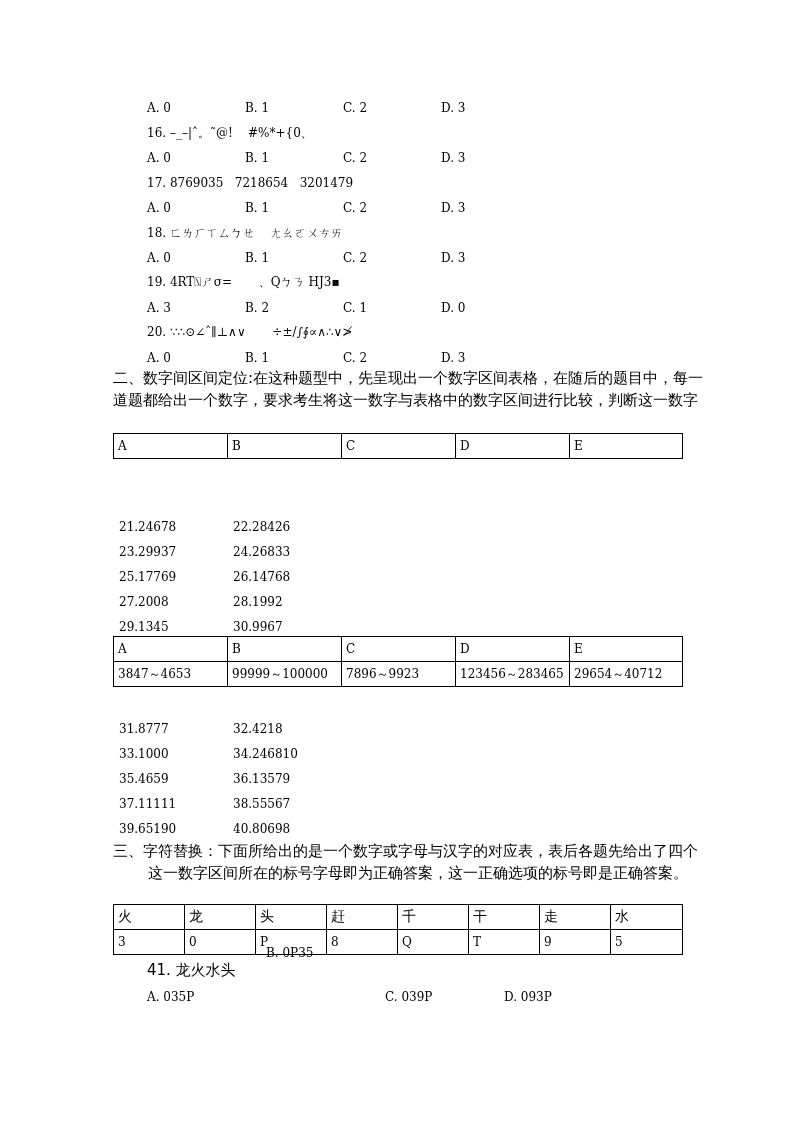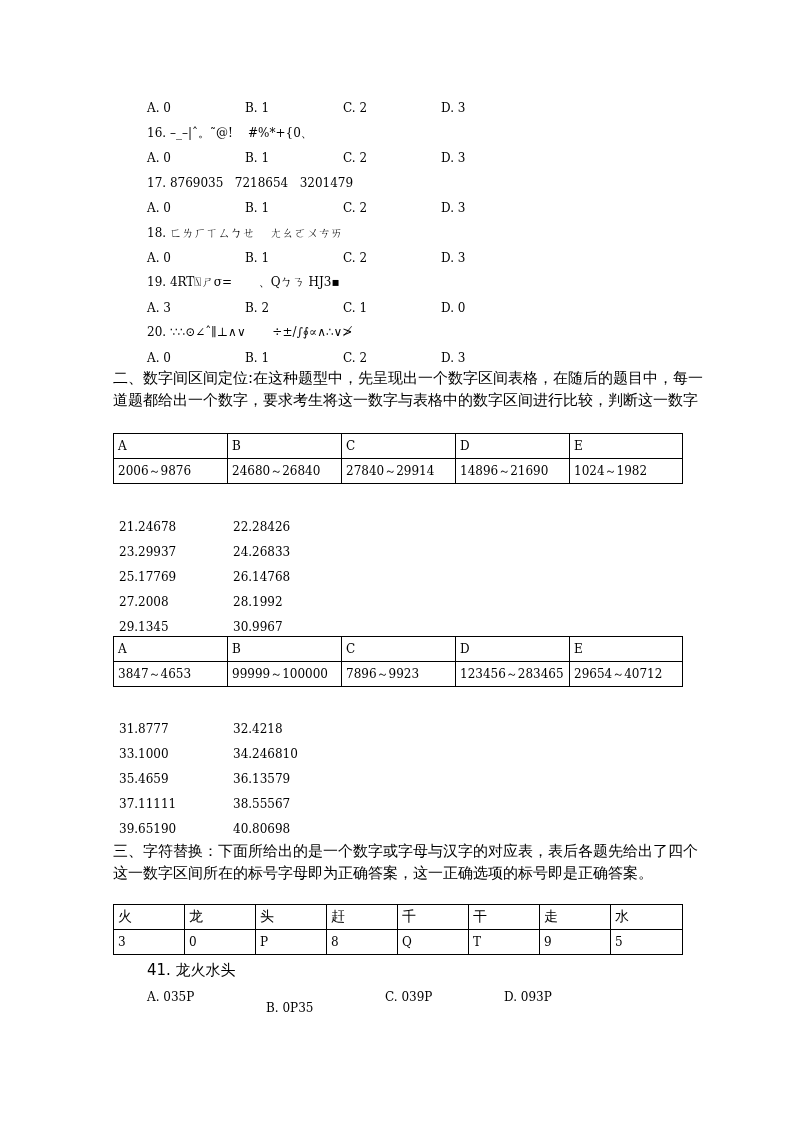--- a/index.html
+++ b/index.html
@@ -2,21 +2,21 @@
 <html><head>
 <meta charset="utf-8">
 <style>
   html, body { margin:0; padding:0; background:#ffffff; }
   body { width:794px; height:1123px; position:relative; overflow:hidden;
          font-family:"DejaVu Serif", "Liberation Serif", serif; color:#000; }
   .ln { position:absolute; font-size:12px; line-height:16px; white-space:pre; }
   .opt { position:absolute; font-size:12px; line-height:16px; white-space:pre; }
   .para { position:absolute; left:113px; width:575px; font-size:15px; line-height:22px;
           font-family:"DejaVu Sans", "Liberation Sans", sans-serif; }
-  .para div { white-space:nowrap; }
+  .para div { white-space:nowrap;text-align:right; }
   table.grid { position:absolute; border-collapse:collapse; table-layout:fixed; }
   table.grid td { border:1px solid #000; font-size:12px; padding:0 0 0 4px; height:24px;
                   vertical-align:middle; white-space:nowrap; overflow:hidden; }
   table.cmap td { font-size:14px; font-family:"DejaVu Sans", "Liberation Sans", sans-serif; }
   table.cmap tr.vals td { font-size:12px; font-family:"DejaVu Serif", "Liberation Serif", serif; }
 </style>
 </head>
 <body>
 
 <div>
@@ -74,27 +74,20 @@
       <col style="width:114px">
       <col style="width:113px">
     </colgroup>
   <tbody>
       <tr>
     <td>A</td>
     <td>B</td>
     <td>C</td>
     <td>D</td>
     <td>E</td>
-  </tr>
-  <tr>
-    <td>2006～9876</td>
-    <td>24680～26840</td>
-    <td>27840～29914</td>
-    <td>14896～21690</td>
-    <td>1024～1982</td>
   </tr>
 </tbody>
   </table>
 
 <div>
   <span class="ln" style="left:119px;top:519px">21.24678</span>
   <span class="ln" style="left:233px;top:519px">22.28426</span>
   <span class="ln" style="left:119px;top:544px">23.29937</span>
   <span class="ln" style="left:233px;top:544px">24.26833</span>
   <span class="ln" style="left:119px;top:569px">25.17769</span>
@@ -180,16 +173,16 @@
     <td>T</td>
     <td>9</td>
     <td>5</td>
   </tr>
 </tbody>
   </table>
 
 <div class="ln" style="left:147px;top:962px;font-family:'DejaVu Sans','Liberation Sans',sans-serif;font-size:15px">41. 龙火水头</div>
 <div>
   <span class="opt" style="left:147px;top:989px">A. 035P</span>
-  <span class="opt" style="left:266px;top:1000px">B. 0P35</span>
+  <span class="opt" style="left:266px;top:945px">B. 0P35</span>
   <span class="opt" style="left:385px;top:989px">C. 039P</span>
   <span class="opt" style="left:504px;top:989px">D. 093P</span>
 </div>
 
 </body></html>

